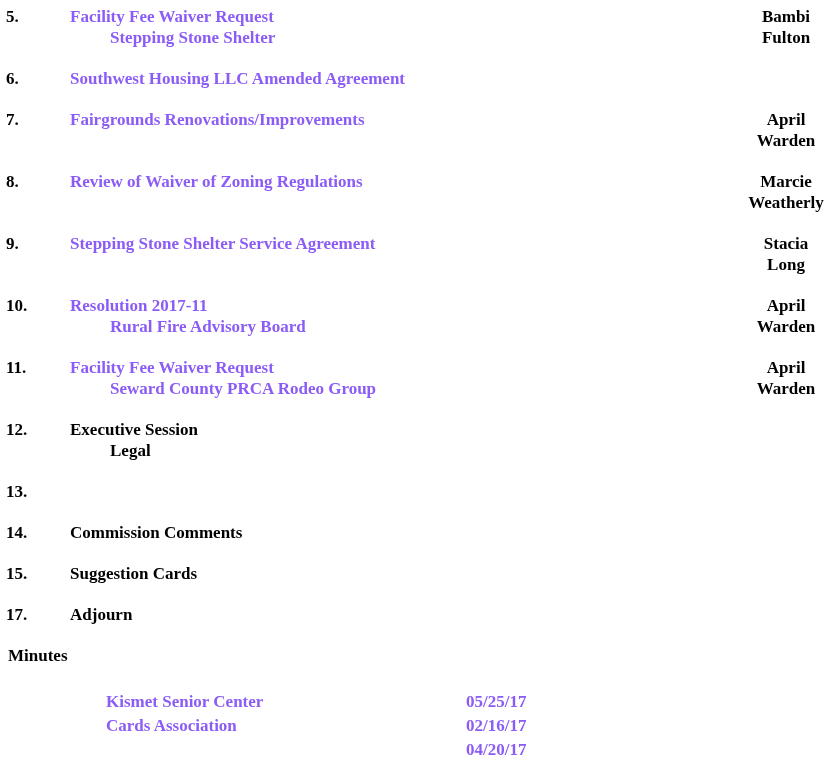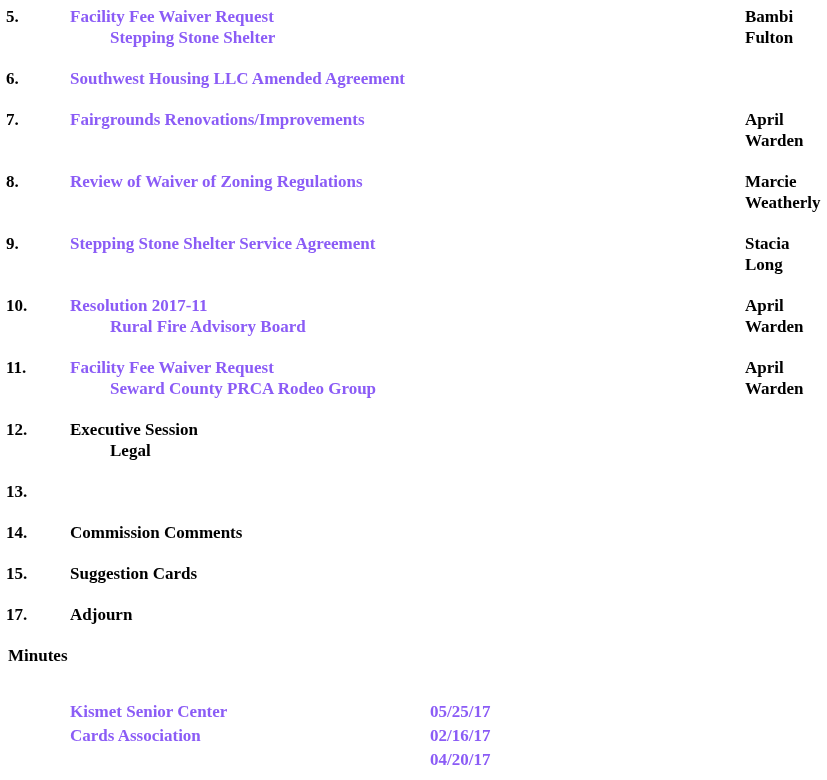--- a/index.html
+++ b/index.html
@@ -42,40 +42,42 @@
   .content .sub {
     margin-left: 40px;
   }
   .presenter {
     flex: 0 0 82px;
     width: 82px;
   }
   .presenter span {
     display: block;
     white-space: nowrap;
+    text-align: center;
   }
   a.link, .blue {
     color: #8b5cf6;
     text-decoration: none;
     cursor: pointer;
   }
   .plain {
     color: #000000;
   }
   .minutes-heading {
     padding-left: 8px;
     line-height: 21px;
-    margin-bottom: 34px;
+    margin-bottom: 24px;
   }
   .minutes-list {
     margin-left: 70px;
   }
   .minute-row {
     display: flex;
     line-height: 24px;
+    margin-left: 36px;
   }
   .minute-name {
     flex: 0 0 360px;
     width: 360px;
     white-space: nowrap;
   }
   .minute-date {
     white-space: nowrap;
     text-align: center;
   }

